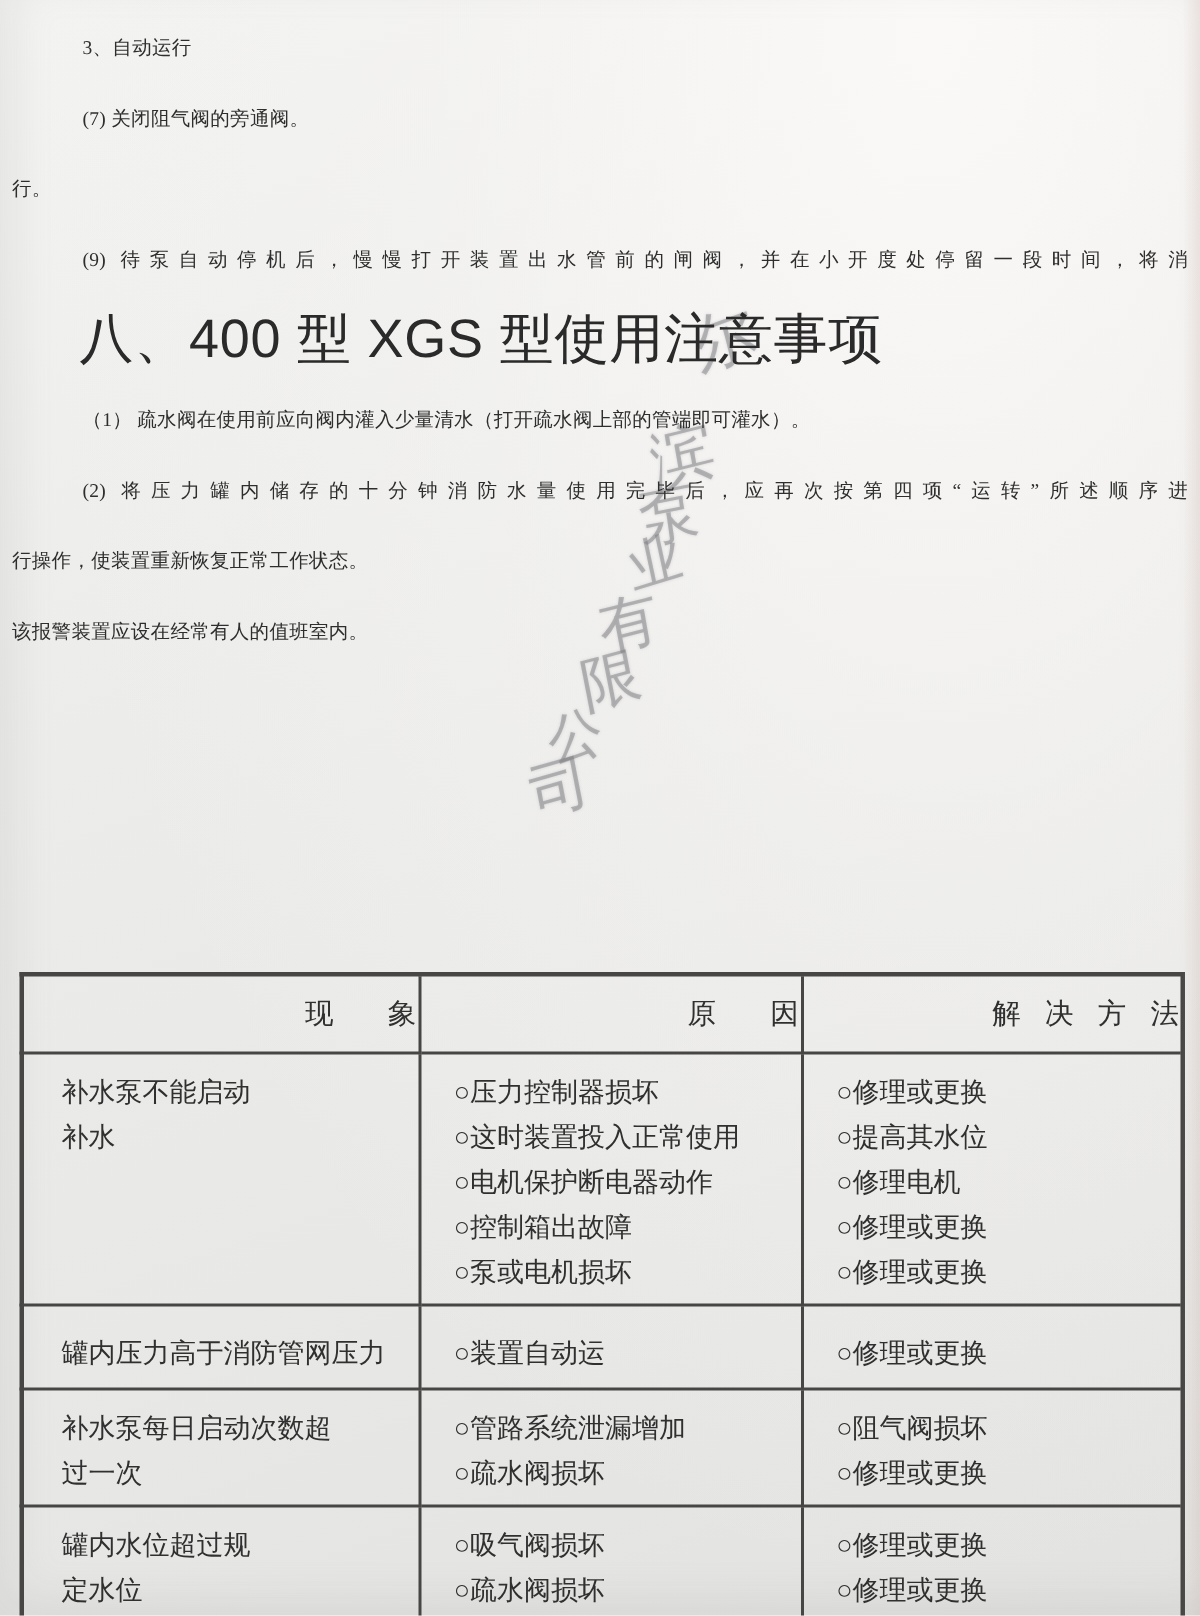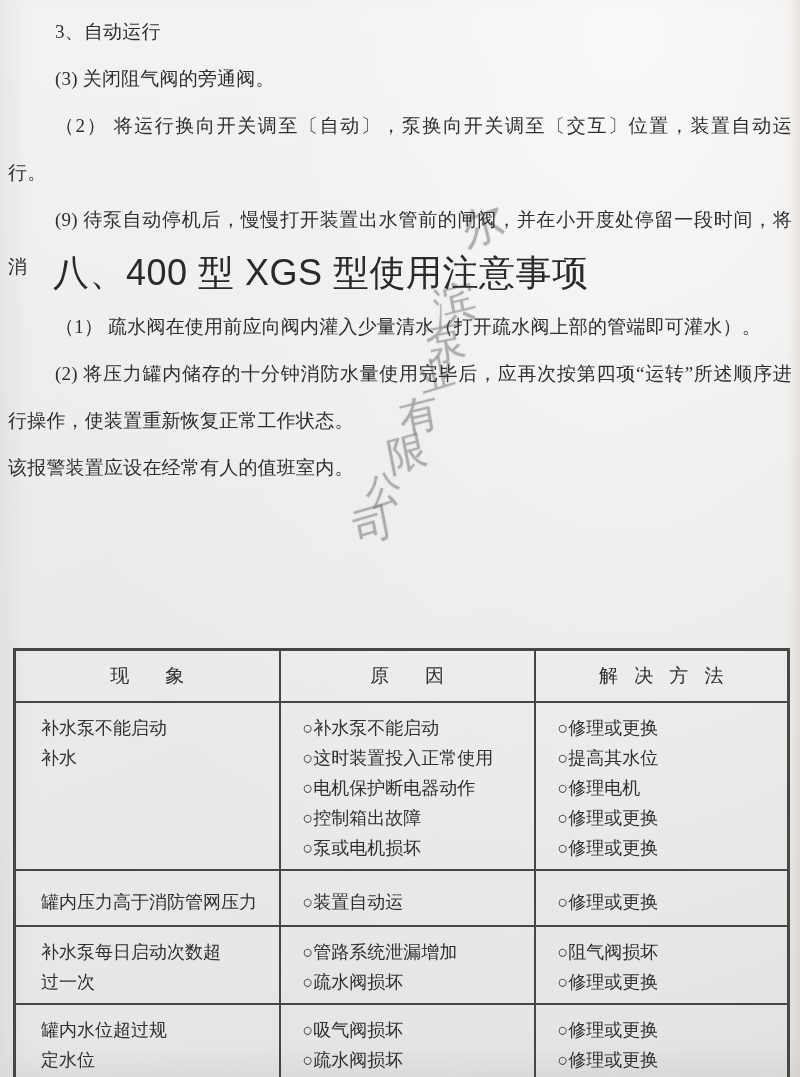--- a/index.html
+++ b/index.html
@@ -49,21 +49,21 @@
   .wm:nth-child(8) { left: 353px; top: 497px; font-size: 40px; transform: rotate(-16deg) skewX(-5deg); }
 
   
   .doc {
     position: absolute;
     left: 8px; right: 8px; top: 8px;
   }
   .line {
     height: 47px;
     line-height: 47px;
-    font-size: 19px;
+    font-size: 13px;
     letter-spacing: .2px;
     white-space: nowrap;
   }
   .indent { text-indent: 47px; }
   .full { white-space: normal; text-align: justify; text-align-last: justify; }
   .heading {
     height: 60px;
     line-height: 60px;
     font-size: 36px;
     font-weight: 400;
@@ -82,21 +82,21 @@
     border-collapse: collapse;
     table-layout: fixed;
     font-size: 18px;
     color: #303030;
   }
   .fault-table th, .fault-table td { border: 2px solid #474645; }
   .fault-table { border: 3px solid #474645; }
   .fault-table th {
     height: 48px;
     font-weight: 400;
-    text-align: center;
+    text-align: right;
     font-size: 19px;
     vertical-align: middle;
   }
   .hsp2 { letter-spacing: 1.9em; margin-right: -1.9em; }
   .hsp1 { letter-spacing: .85em; margin-right: -.85em; }
   .fault-table td {
     vertical-align: top;
     padding: 10px 6px 6px 22px;
     margin-left: 48px;
   }
@@ -119,22 +119,21 @@
     <span class="wm">泵</span>
     <span class="wm">业</span>
     <span class="wm">有</span>
     <span class="wm">限</span>
     <span class="wm">公</span>
     <span class="wm">司</span>
   </div>
 
   <div class="doc">
     <div class="line indent">3、自动运行</div>
-    <div class="line indent">(3) 关闭阻气阀的旁通阀。</div>
-    <div class="line indent full">（2） 将运行换向开关调至〔自动〕，泵换向开关调至〔交互〕位置，装置自动运</div>
+    <div class="line indent">(7) 关闭阻气阀的旁通阀。</div>
     <div class="line">行。</div>
     <div class="line indent full">(9) 待泵自动停机后，慢慢打开装置出水管前的闸阀，并在小开度处停留一段时间，将消</div>
     <div class="heading">八、400 型 XGS 型使用注意事项</div>
     <div class="line indent">（1） 疏水阀在使用前应向阀内灌入少量清水（打开疏水阀上部的管端即可灌水）。</div>
     <div class="line indent full">(2) 将压力罐内储存的十分钟消防水量使用完毕后，应再次按第四项“运转”所述顺序进</div>
     <div class="line">行操作，使装置重新恢复正常工作状态。</div>
     <div class="line">该报警装置应设在经常有人的值班室内。</div>
   </div>
 
   <table class="fault-table">
@@ -150,21 +149,21 @@
         <th><span class="hsp1">解决方法</span></th>
       </tr>
     </thead>
     <tbody>
       <tr class="r1">
         <td class="c1">
           <div class="cl">补水泵不能启动</div>
           <div class="cl">补水</div>
         </td>
         <td>
-          <div class="cl">○补水泵不能启动</div>
+          <div class="cl">○压力控制器损坏</div>
           <div class="cl">○这时装置投入正常使用</div>
           <div class="cl">○电机保护断电器动作</div>
           <div class="cl">○控制箱出故障</div>
           <div class="cl">○泵或电机损坏</div>
         </td>
         <td>
           <div class="cl">○修理或更换</div>
           <div class="cl">○提高其水位</div>
           <div class="cl">○修理电机</div>
           <div class="cl">○修理或更换</div>

